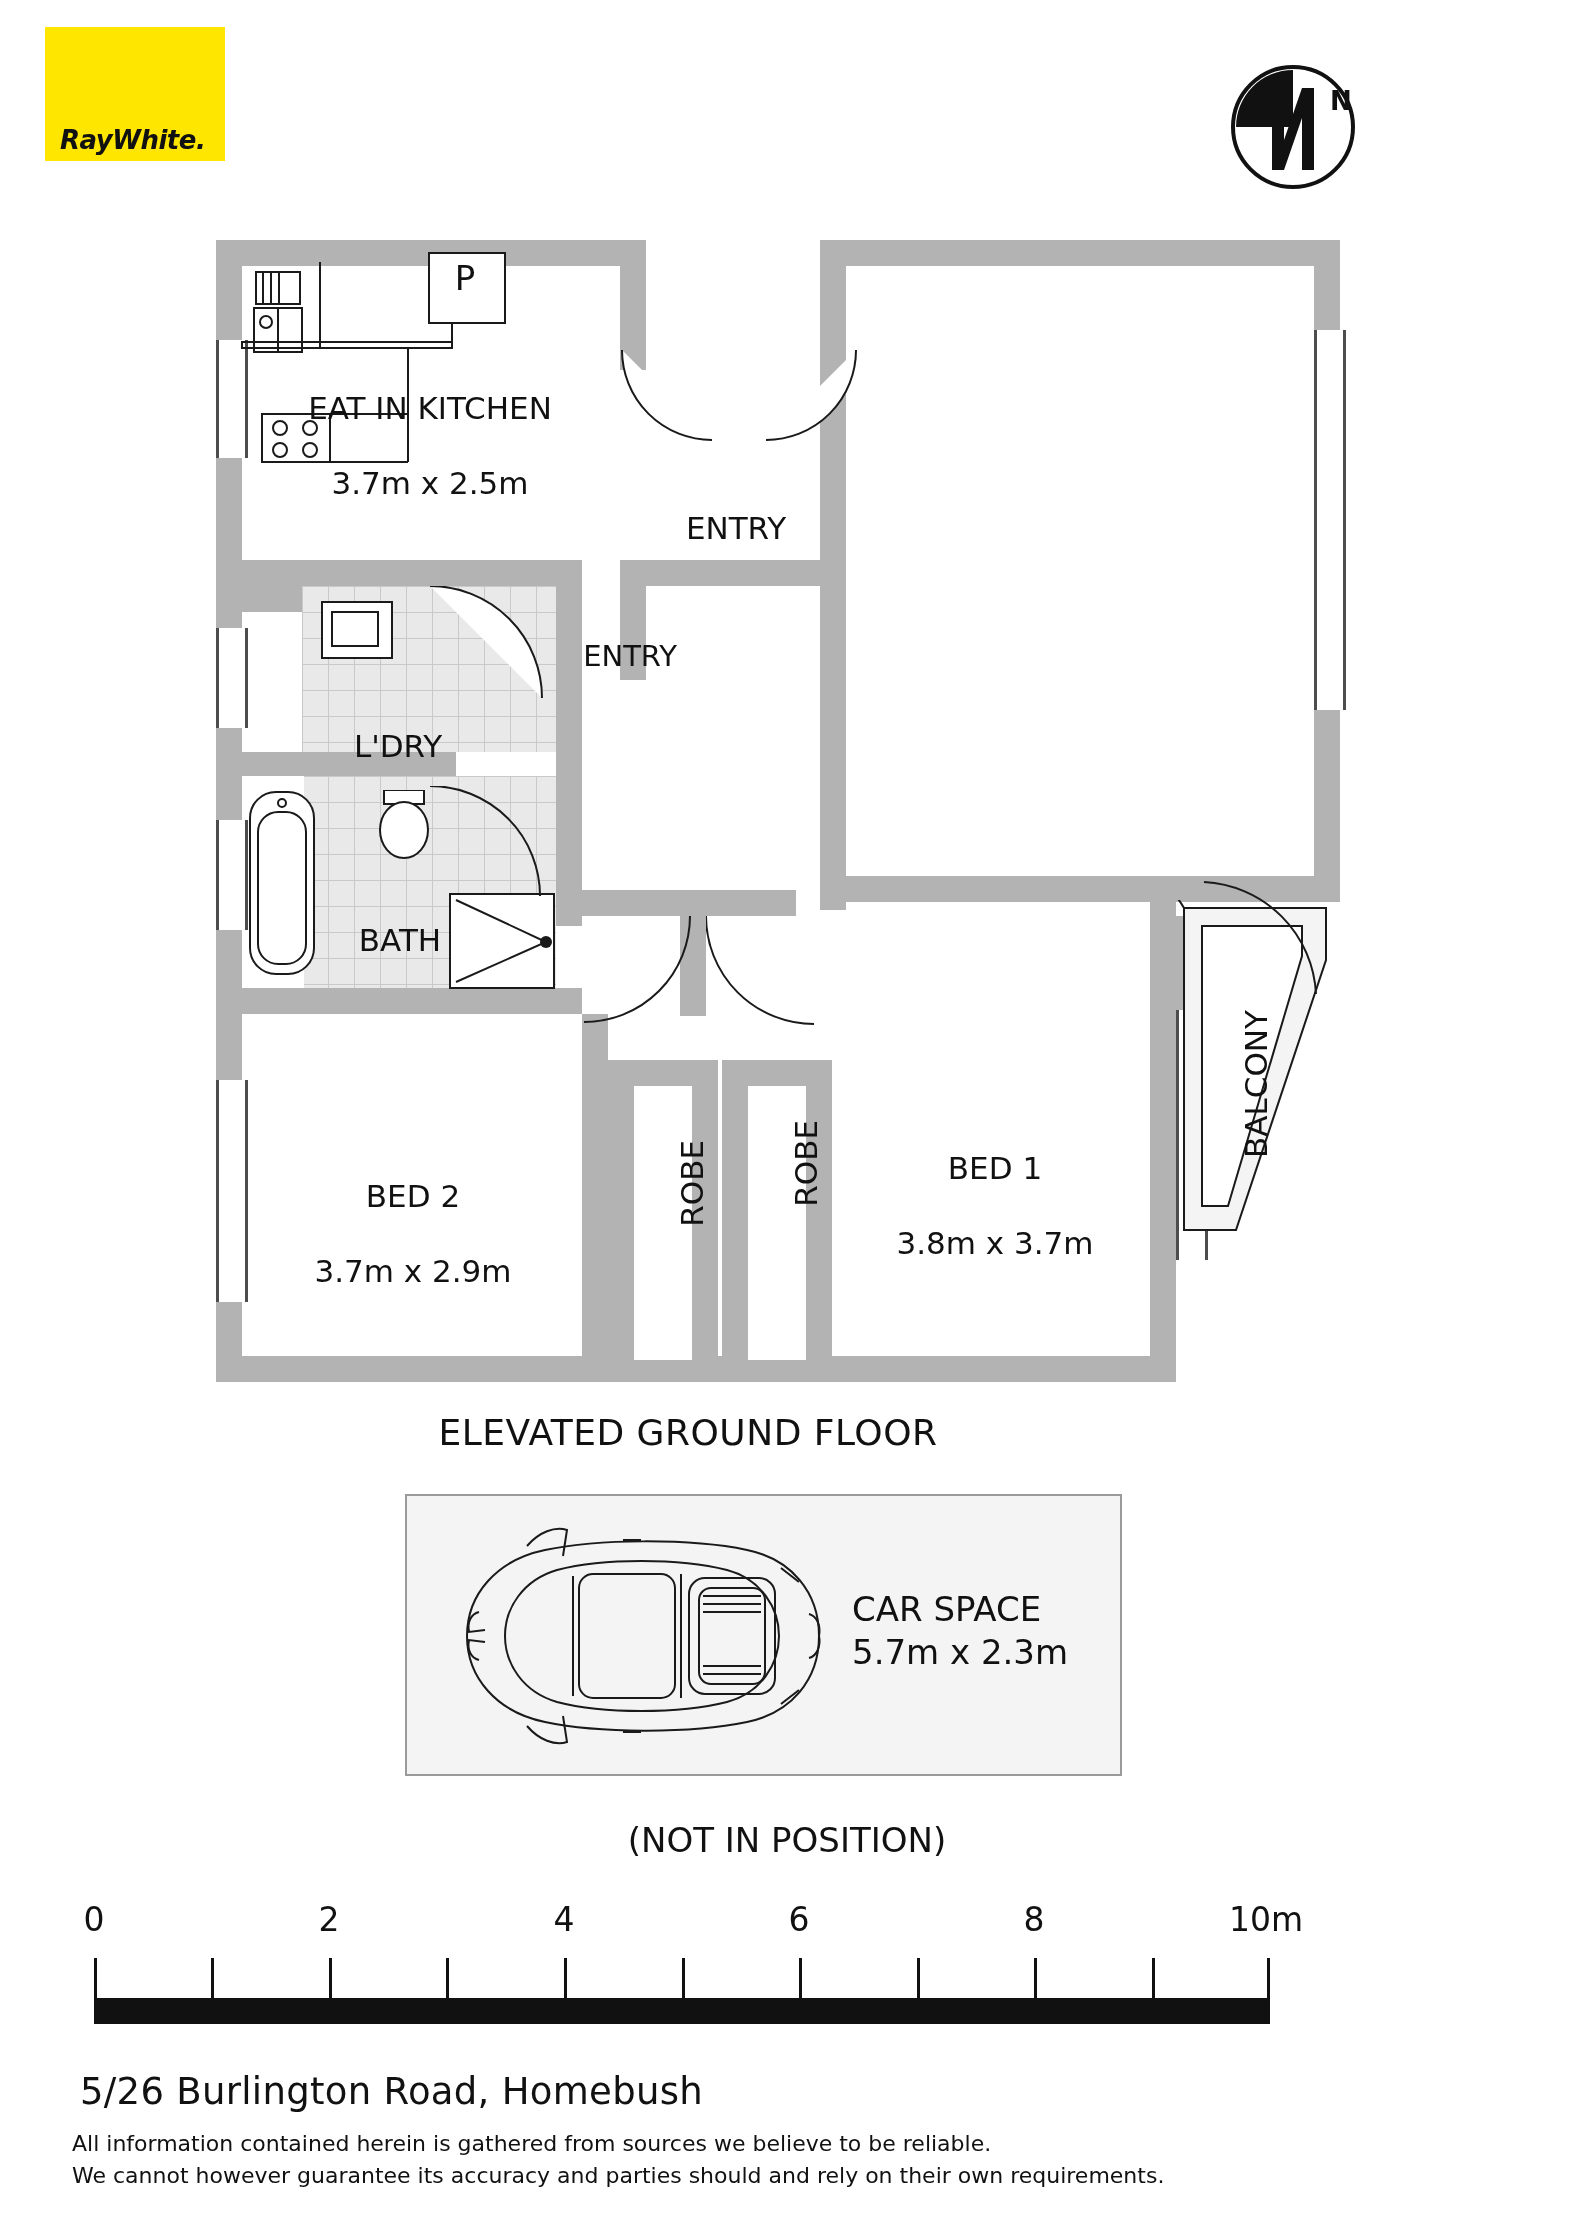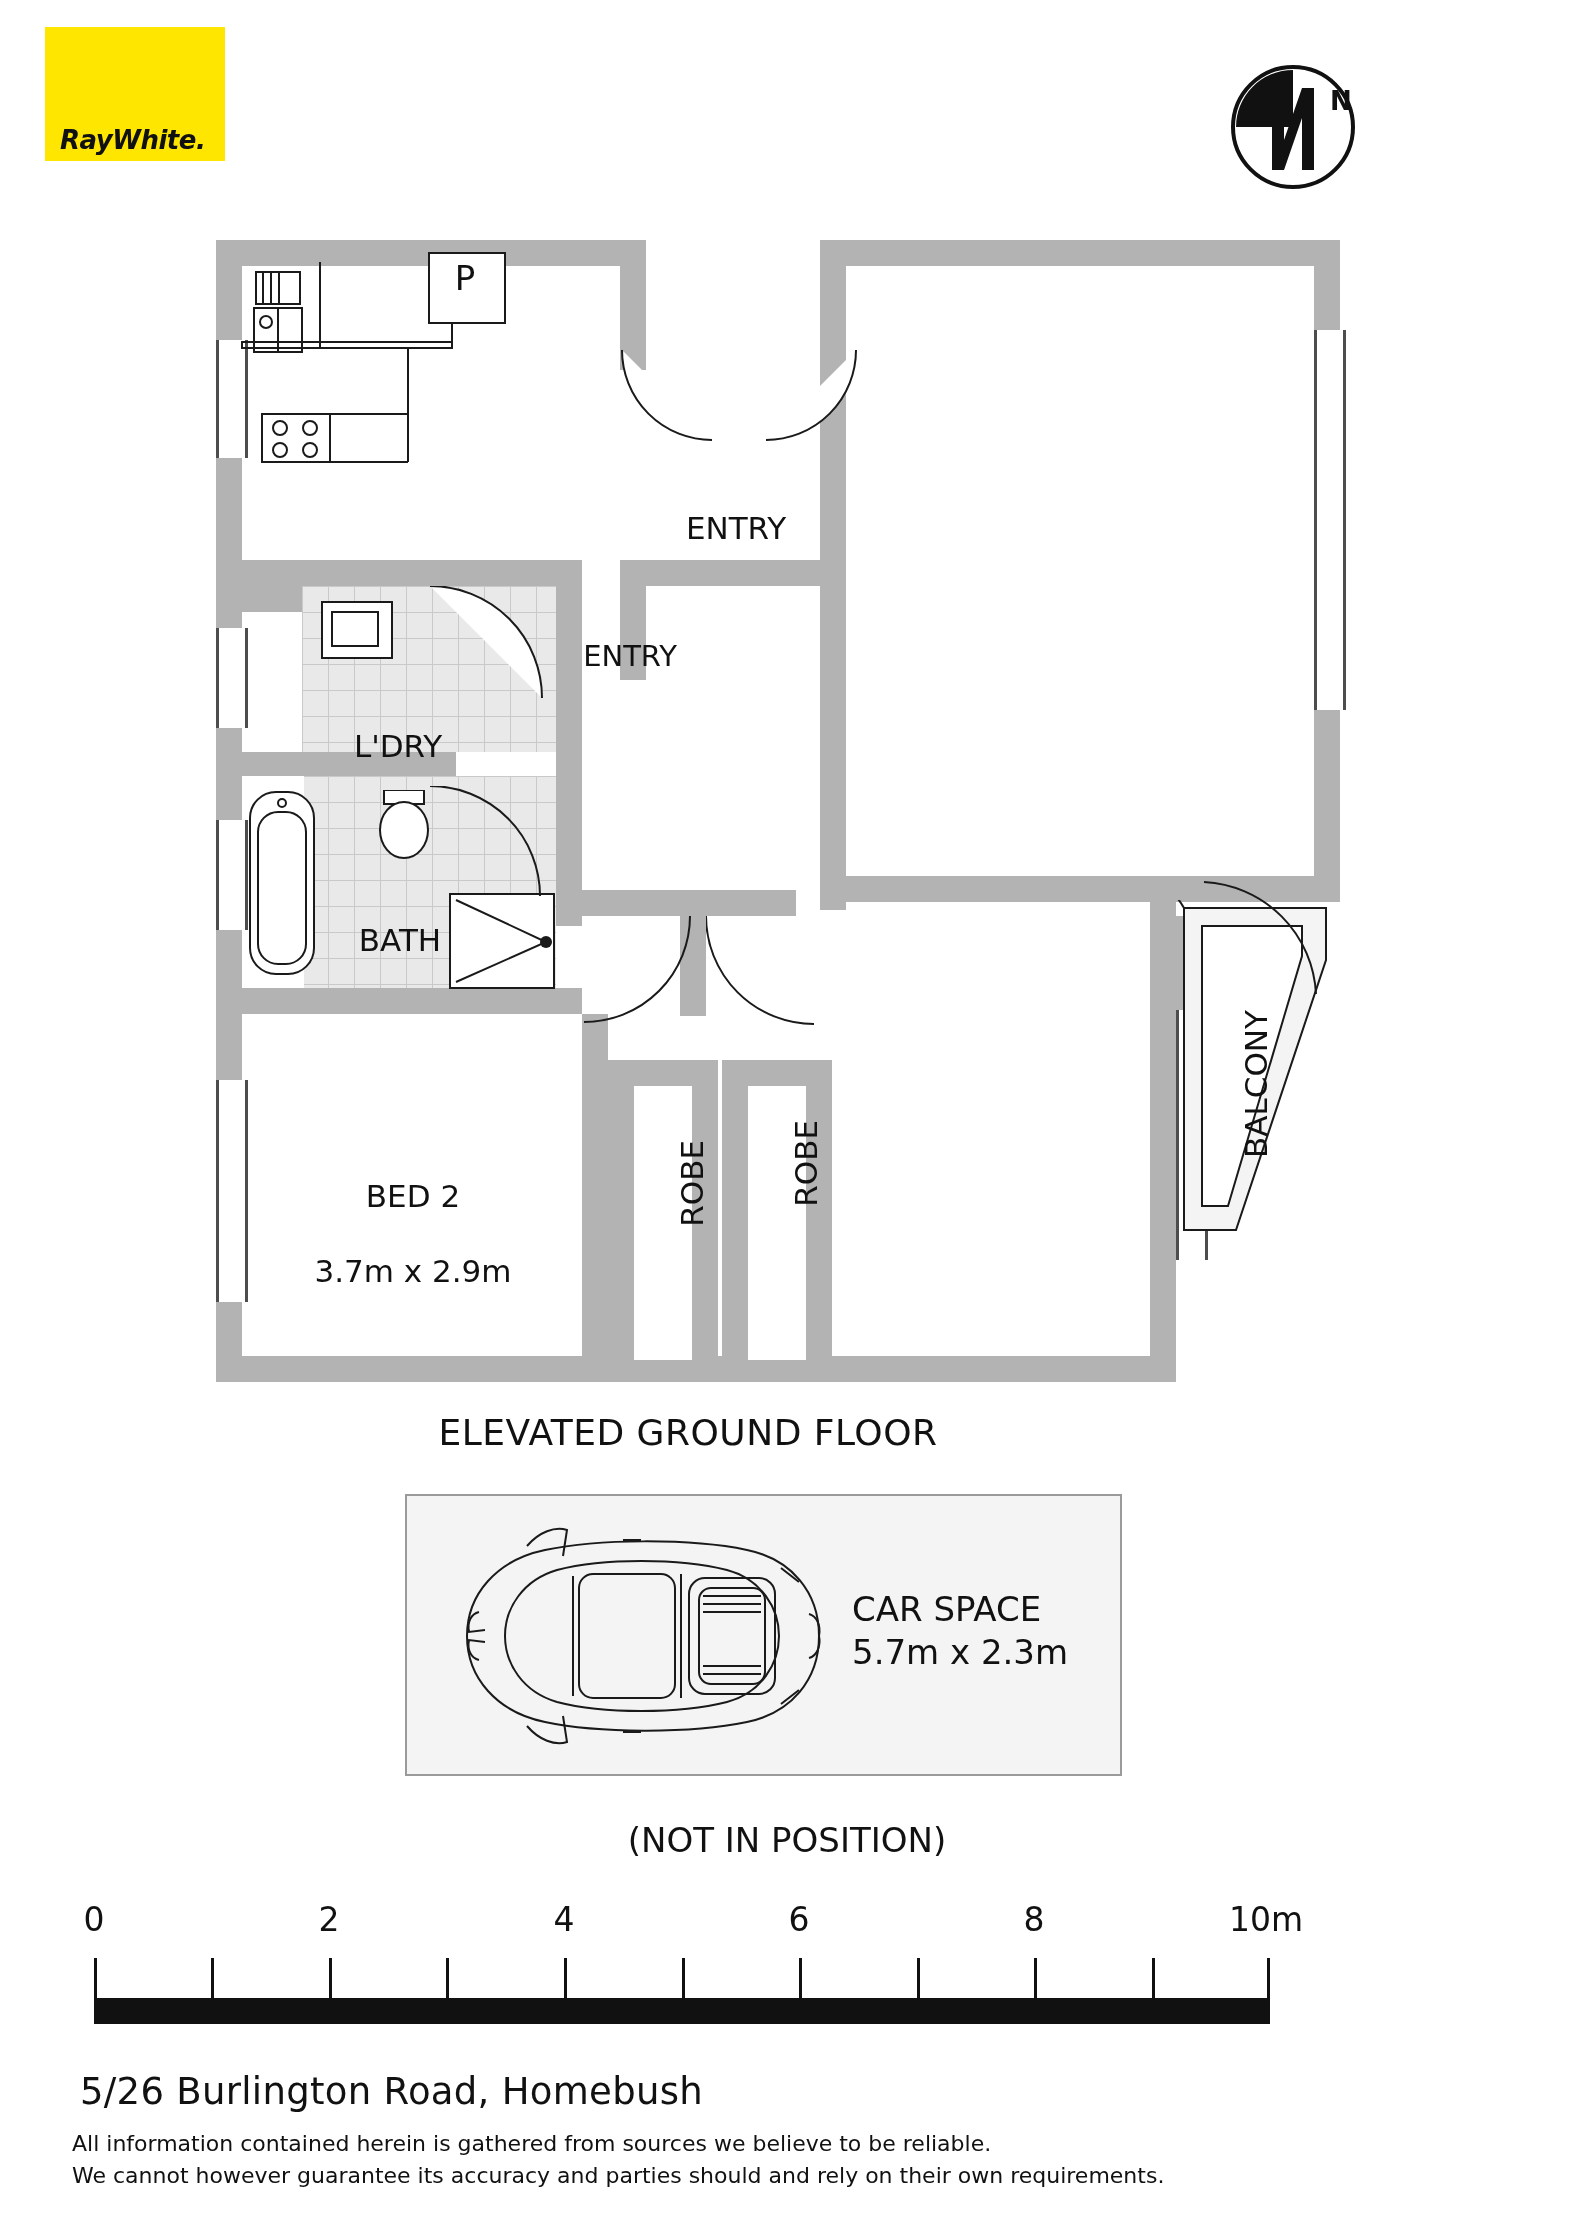--- a/index.html
+++ b/index.html
@@ -207,20 +207,24 @@
 
   <svg class="abs" style="left:1176px;top:900px;width:190px;height:360px;">
     <path d="M8 8 L150 8 L150 60 L60 330 L8 330 Z" fill="#f4f4f4" stroke="#1a1a1a" stroke-width="2"></path>
     <path d="M26 26 L126 26 L126 56 L52 306 L26 306 Z" fill="#ffffff" stroke="#1a1a1a" stroke-width="2"></path>
     <path d="M8 8 A120 120 0 0 0 -60 -46" fill="none" stroke="#1a1a1a" stroke-width="2"></path>
   </svg>
   <svg class="abs" style="left:1120px;top:876px;width:200px;height:170px;">
     <path d="M84 6 A118 118 0 0 1 196 118" fill="none" stroke="#1a1a1a" stroke-width="2"></path>
   </svg>
 
+  <div class="lbl" style="left:270px;top:352px;width:320px;">
+    <span>EAT IN KITCHEN</span><br>
+    <span>3.7m x 2.5m</span>
+  </div>
 
   <div class="lbl" style="left:636px;top:472px;width:200px;">
     <span>ENTRY</span>
   </div>
 
 
   <div class="lbl" style="left:556px;top:604px;width:148px;font-size:29px;">
     <span>ENTRY</span>
   </div>
 
@@ -230,20 +234,24 @@
 
   <div class="lbl" style="left:320px;top:884px;width:160px;">
     <span>BATH</span>
   </div>
 
   <div class="lbl" style="left:258px;top:1140px;width:310px;">
     <span>BED 2</span><br>
     <span>3.7m x 2.9m</span>
   </div>
 
+  <div class="lbl" style="left:850px;top:1112px;width:290px;">
+    <span>BED 1</span><br>
+    <span>3.8m x 3.7m</span>
+  </div>
 
   <div class="lbl vert" style="left:636px;top:1140px;width:56px;">
     <span>ROBE</span>
   </div>
 
   <div class="lbl vert" style="left:750px;top:1120px;width:56px;">
     <span>ROBE</span>
   </div>
 
   <div class="lbl vert" style="left:1200px;top:1010px;width:56px;">

